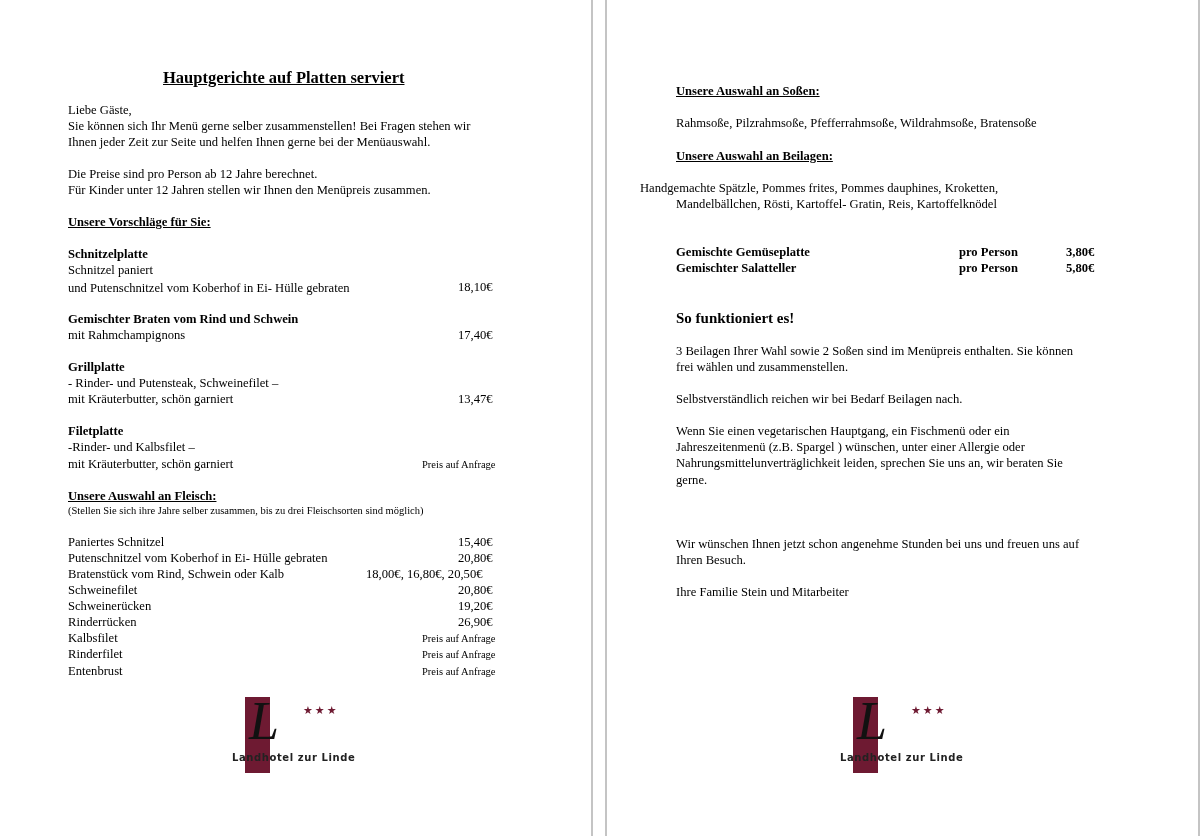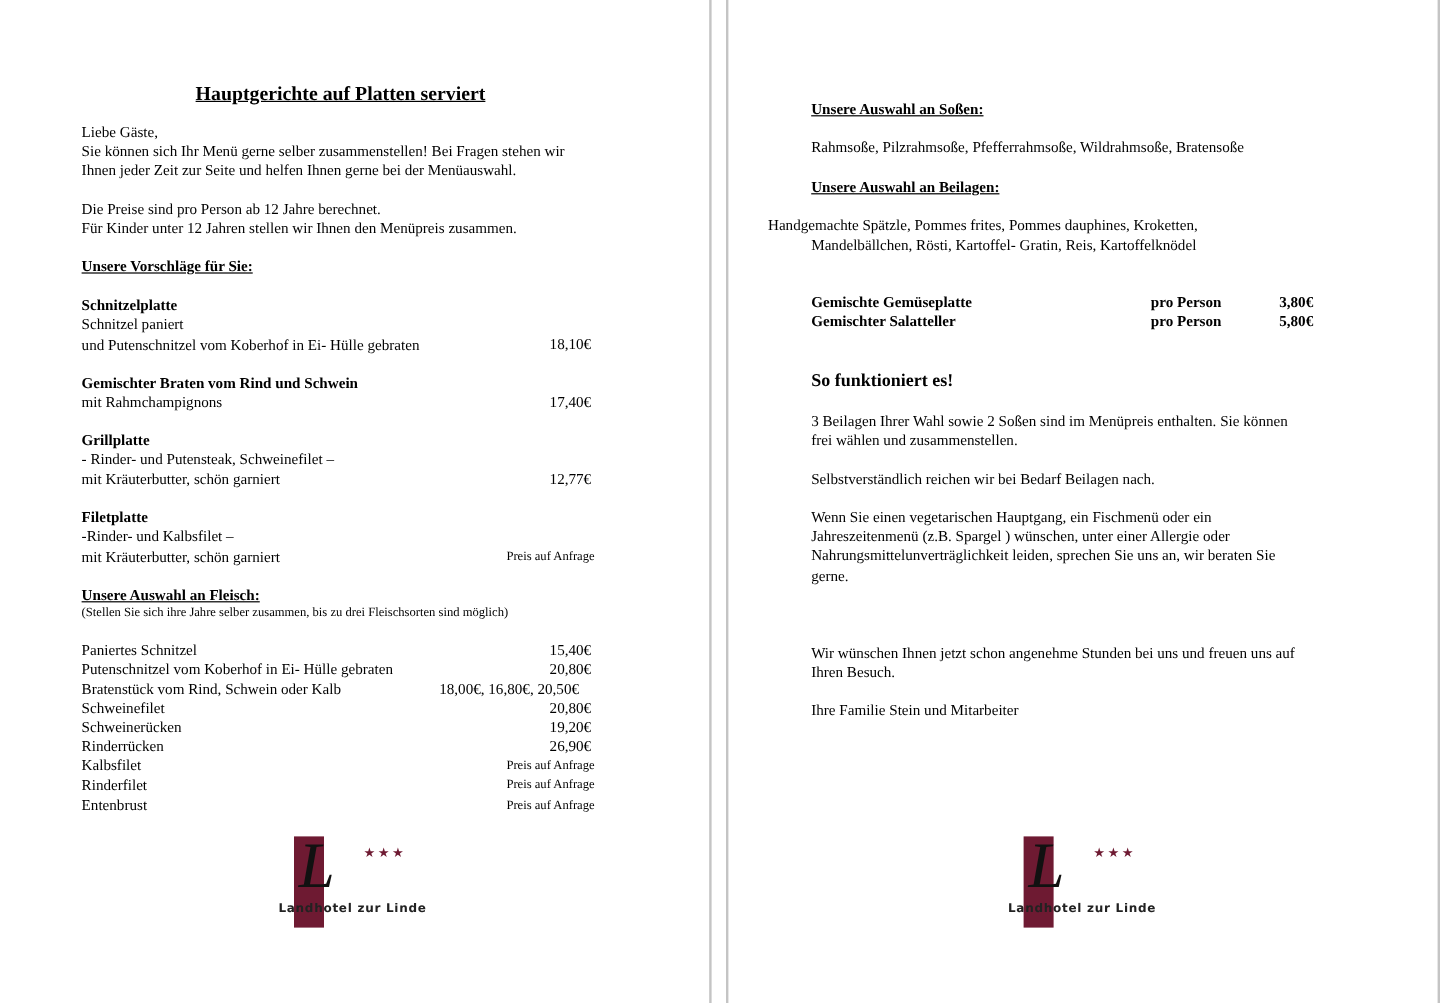--- a/index.html
+++ b/index.html
@@ -45,21 +45,21 @@
   <div class="abs" style="left:68px; top:280px;">und Putenschnitzel vom Koberhof in Ei- Hülle gebraten</div>
   <div class="abs" style="left:458px; top:279px;">18,10€</div>
 
   <div class="abs b" style="left:68px; top:311px;">Gemischter Braten vom Rind und Schwein</div>
   <div class="abs" style="left:68px; top:327px;">mit Rahmchampignons</div>
   <div class="abs" style="left:458px; top:327px;">17,40€</div>
 
   <div class="abs b" style="left:68px; top:359px;text-align:center;">Grillplatte</div>
   <div class="abs" style="left:68px; top:375px;">- Rinder- und Putensteak, Schweinefilet –</div>
   <div class="abs" style="left:68px; top:391px;">mit Kräuterbutter, schön garniert</div>
-  <div class="abs" style="left:458px; top:391px;">12,77€</div>
+  <div class="abs" style="left:458px; top:391px;">13,47€</div>
 
   <div class="abs b" style="left:68px; top:423px;">Filetplatte</div>
   <div class="abs" style="left:68px; top:439px;">-Rinder- und Kalbsfilet –</div>
   <div class="abs" style="left:68px; top:456px;">mit Kräuterbutter, schön garniert</div>
   <div class="abs small" style="left:422px; top:457px;">Preis auf Anfrage</div>
 
   <div class="abs b u" style="left:68px; top:488px;">Unsere Auswahl an Fleisch:</div>
   <div class="abs small" style="left:68px; top:503px;">(Stellen Sie sich ihre Jahre selber zusammen, bis zu drei Fleischsorten sind möglich)</div>
 
   <div class="abs" style="left:68px; top:534px;">Paniertes Schnitzel</div>

